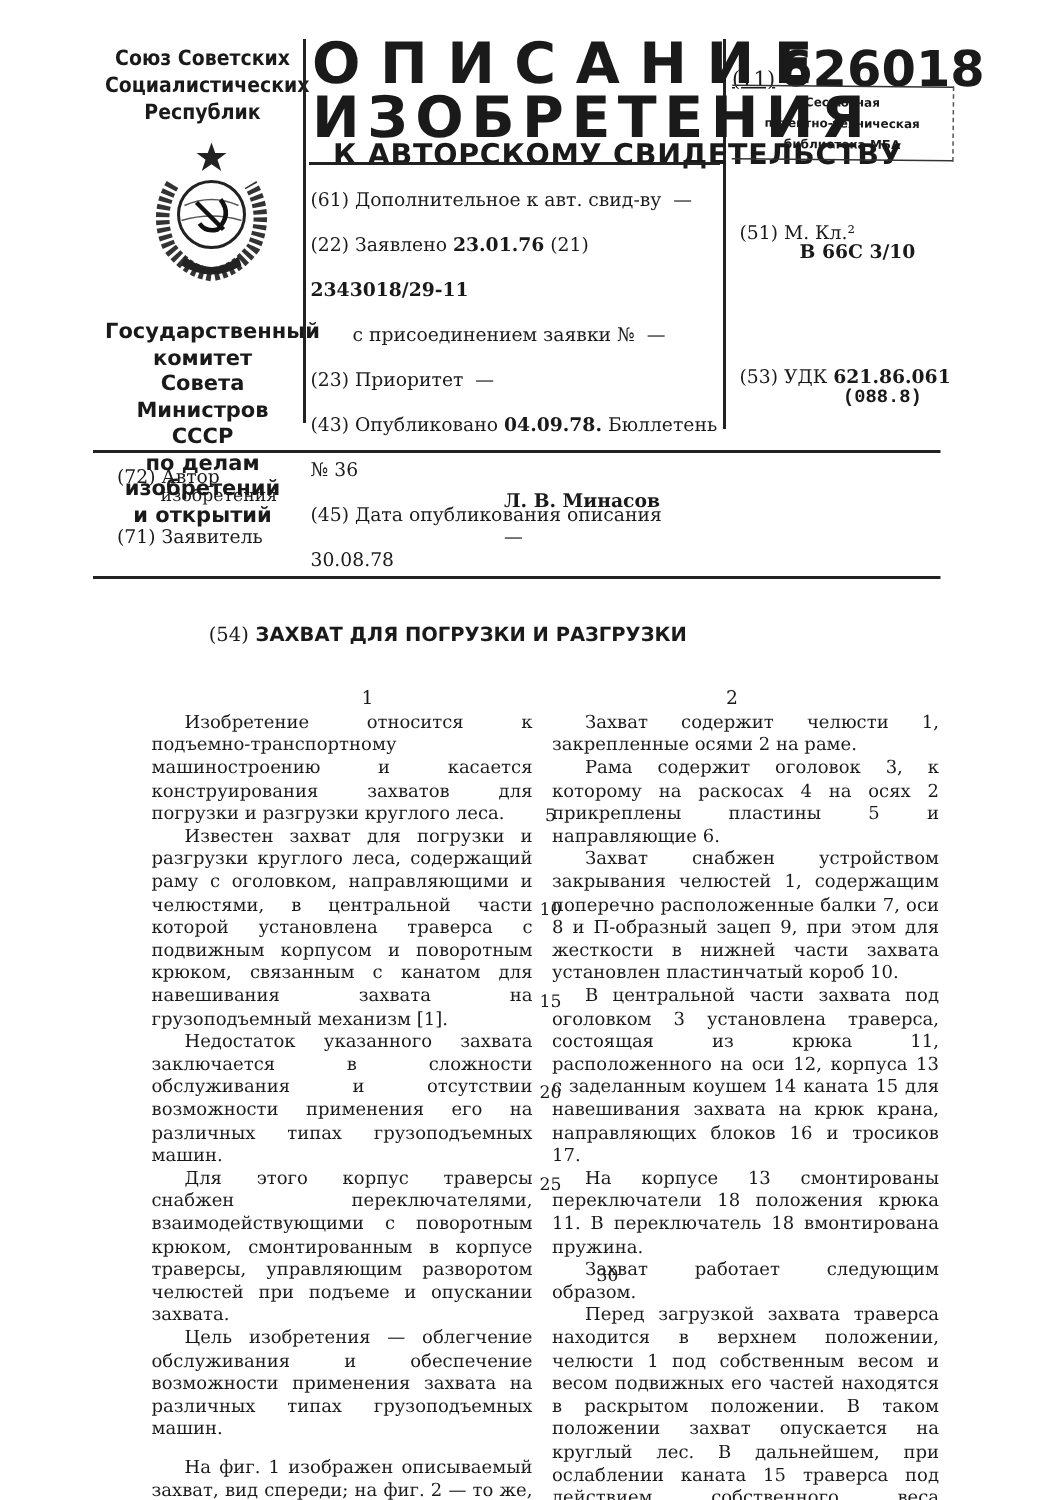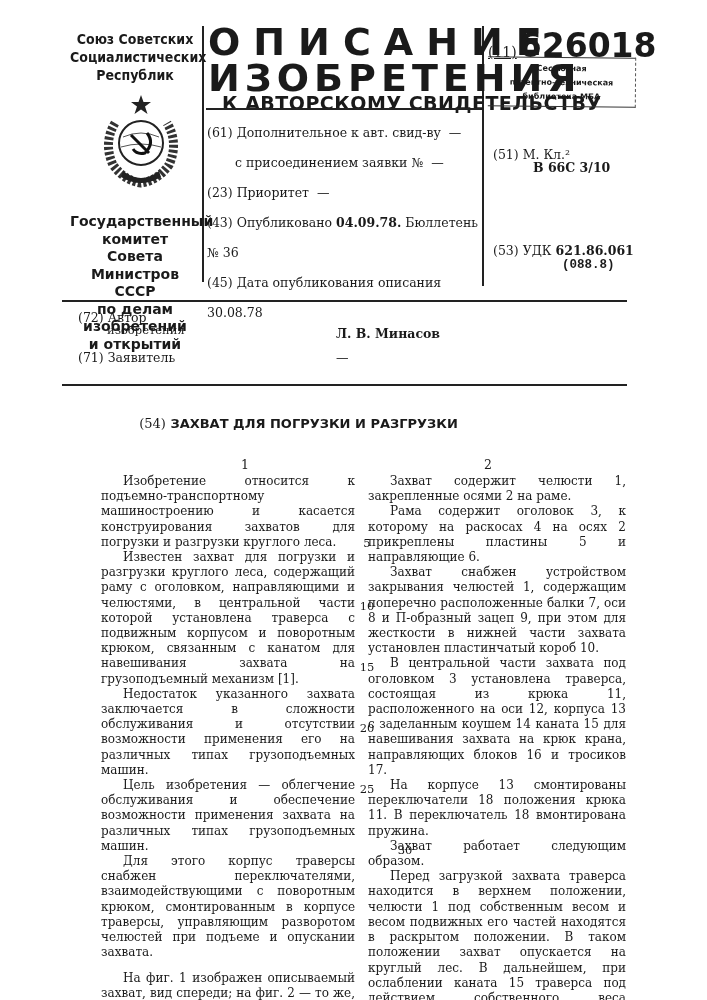--- a/index.html
+++ b/index.html
@@ -66,20 +66,21 @@
   <span class="num-code">(11)</span><span>626018</span>
 </div>
 <div class="abs stamp">
   <div>Сесоюзная</div>
   <div>патентно-техническая</div>
   <div>библиотека МБА</div>
 </div>
 
 <div class="abs biblio" style="left:207px; top:118px; width:275px;">
   <div><span>(61) Дополнительное к авт. свид-ву</span>&nbsp;&nbsp;<span>—</span></div>
+  <div><span>(22) Заявлено</span> <b>23.01.76</b> <span>(21)</span> <b>2343018/29-11</b></div>
   <div style="padding-left:28px;"><span>с присоединением заявки №</span>&nbsp;&nbsp;<span>—</span></div>
   <div><span>(23) Приоритет</span>&nbsp;&nbsp;<span>—</span></div>
   <div><span>(43) Опубликовано</span> <b>04.09.78.</b> <span>Бюллетень № 36</span></div>
   <div><span>(45) Дата опубликования описания</span> <span>30.08.78</span></div>
 </div>
 
 <div class="abs small" style="left:493px; top:147px;">
   <div>(51) М. Кл.²</div>
   <div style="padding-left:40px; font-weight:bold; margin-top:-2px;">В 66С 3/10</div>
 </div>
@@ -105,22 +106,22 @@
   <div><span class="code">(54)</span> <span>ЗАХВАТ ДЛЯ ПОГРУЗКИ И РАЗГРУЗКИ</span></div>
 </div>
 
 <div class="abs small" style="left:241px; top:457px;">1</div>
 <div class="abs small" style="left:484px; top:457px;">2</div>
 
 <div class="abs col-text" style="left:101px; top:474px; width:254px;">
   <p>Изобретение относится к подъемно-транспортному машиностроению и касается конструирования захватов для погрузки и разгрузки круглого леса.</p>
   <p>Известен захват для погрузки и разгрузки круглого леса, содержащий раму с оголовком, направляющими и челюстями, в центральной части которой установлена траверса с подвижным корпусом и поворотным крюком, связанным с канатом для навешивания захвата на грузоподъемный механизм [1].</p>
   <p>Недостаток указанного захвата заключается в сложности обслуживания и отсутствии возможности применения его на различных типах грузоподъемных машин.</p>
+  <p>Для этого корпус траверсы снабжен переключателями, взаимодействующими с поворотным крюком, смонтированным в корпусе траверсы, управляющим разворотом челюстей при подъеме и опускании захвата.</p>
   <p>Цель изобретения — облегчение обслуживания и обеспечение возможности применения захвата на различных типах грузоподъемных машин.</p>
-  <p>Для этого корпус траверсы снабжен переключателями, взаимодействующими с поворотным крюком, смонтированным в корпусе траверсы, управляющим разворотом челюстей при подъеме и опускании захвата.</p>
   <p class="gap">На фиг. 1 изображен описываемый захват, вид спереди; на фиг. 2 — то же, вид сбоку; на фиг. 3 — вид по стрелке А на фиг. 2; на фиг. 4 — разрез Б—Б на фиг. 2; на фиг. 5 — схема перевода крюка.</p>
 </div>
 
 <div class="abs line-num" style="left:357px; top:536px;">5</div>
 <div class="abs line-num" style="left:357px; top:599px;">10</div>
 <div class="abs line-num" style="left:357px; top:660px;">15</div>
 <div class="abs line-num" style="left:357px; top:721px;">20</div>
 <div class="abs line-num" style="left:357px; top:782px;">25</div>
 <div class="abs line-num" style="left:358px; top:843px;margin-left:37px;">30</div>
 

